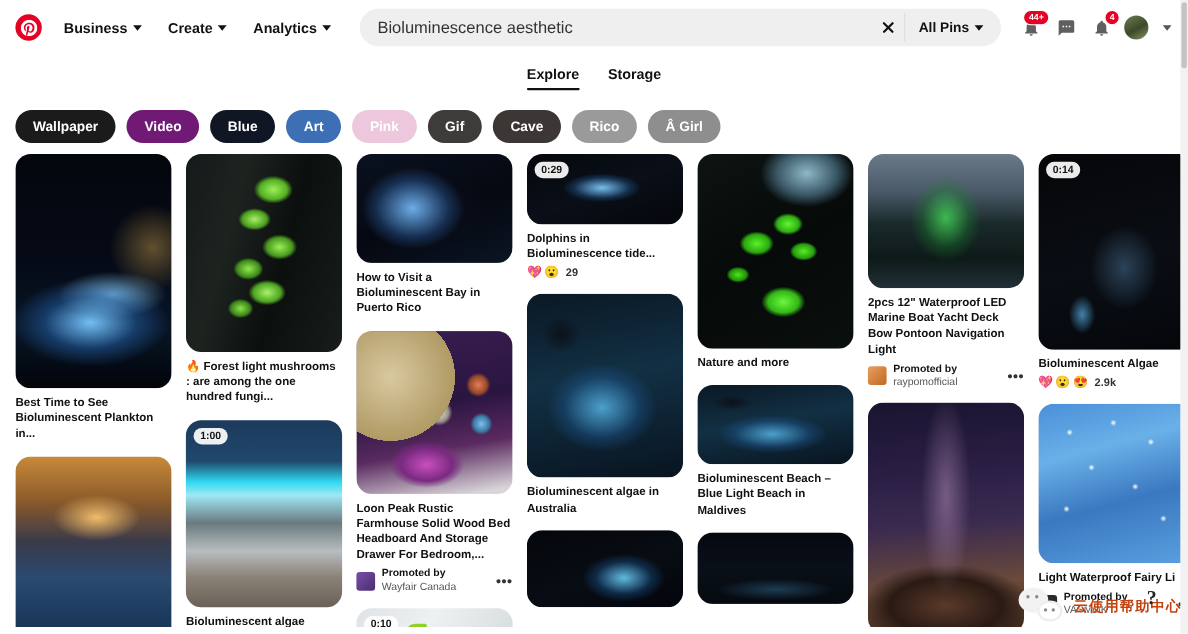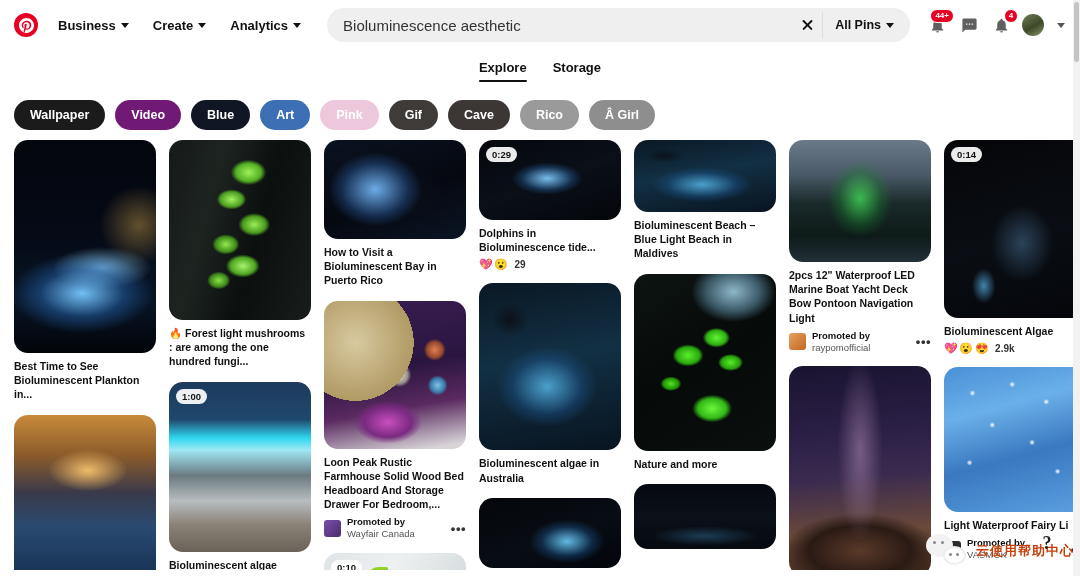--- a/index.html
+++ b/index.html
@@ -428,46 +428,46 @@
         <div class="pin-img art-hellofresh" style="height: 76px;">
           <div class="dur">0:10</div>
           <div class="hf-logo">
             <div class="hf-leaf"></div>
           </div>
         </div>
       </div>
     </div>
     <div class="col">
       <div class="pin">
-        <div class="pin-img art-dolphin" style="height: 80px;">
+        <div class="pin-img art-dolphin" style="height: 64px;">
           <div class="dur">0:29</div>
         </div>
         <div class="pin-title">Dolphins in Bioluminescence tide...</div>
         <div class="reacts">
           <span class="emo">💖</span>
           <span class="emo">😮</span>
           <span class="rcount">29</span>
         </div>
       </div>
       <div class="pin">
         <div class="pin-img art-maldives" style="height: 167px;"></div>
         <div class="pin-title">Bioluminescent algae in Australia</div>
       </div>
       <div class="pin">
         <div class="pin-img art-crystal" style="height: 70px;"></div>
       </div>
     </div>
     <div class="col">
       <div class="pin">
+        <div class="pin-img art-greenfungi" style="height: 177px;"></div>
+        <div class="pin-title">Nature and more</div>
+      </div>
+      <div class="pin">
         <div class="pin-img art-maldives" style="height: 72px;"></div>
         <div class="pin-title">Bioluminescent Beach – Blue Light Beach in Maldives</div>
-      </div>
-      <div class="pin">
-        <div class="pin-img art-greenfungi" style="height: 177px;"></div>
-        <div class="pin-title">Nature and more</div>
       </div>
       <div class="pin">
         <div class="pin-img art-nightsky" style="height: 65px;"></div>
       </div>
     </div>
     <div class="col">
       <div class="pin">
         <div class="pin-img art-boat" style="height: 122px;"></div>
         <div class="pin-title">2pcs 12" Waterproof LED Marine Boat Yacht Deck Bow Pontoon Navigation Light</div>
         <div class="promo">

